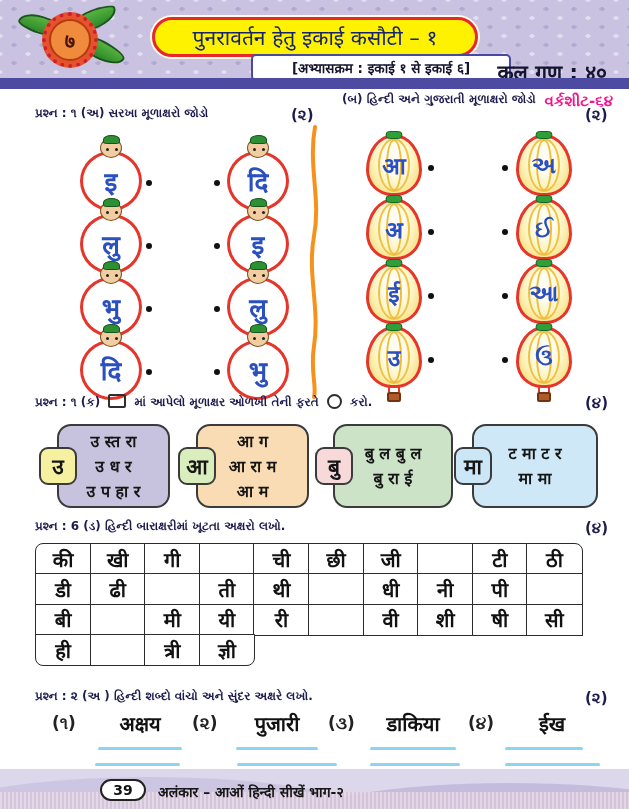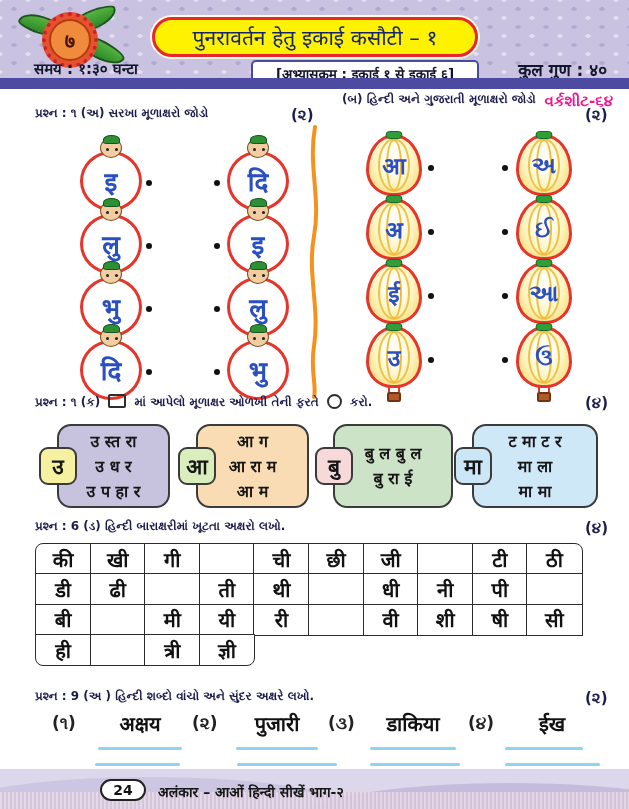--- a/index.html
+++ b/index.html
@@ -25,24 +25,24 @@
   .flower-center { width:42px; height:42px; border-radius:50%; background:#f republic08a3c; background:#f08a3c;
     border:2px solid #b23c12; display:flex; align-items:center; justify-content:center;
     font-size:20px; font-weight:bold; color:#4a1505; }
 
   .title-pill { position:absolute; left:152px; top:17px; width:326px; height:40px;
     background:#fff200; border:3px solid #e8262d; border-radius:22px; box-shadow:0 0 0 2px #fdfbe8;
     display:flex; align-items:center; justify-content:center;
     font-size:21px; font-weight:normal; color:#16246d; }
 
   .time-label  { position:absolute; left:34px;  top:58px; font-size:15px; font-weight:bold; color:#14142e; }
-  .syllabus-box { position:absolute; left:251px; top:60px; width:228px; height:27px; background:#fff;
+  .syllabus-box { position:absolute; left:251px; top:54px; width:260px; height:27px; background:#fff;
     border:2px solid #4a49a0; border-radius:5px; display:flex; align-items:center; justify-content:center;
     font-size:13.5px; font-weight:bold; color:#14142e; }
-  .total-label { position:absolute; right:22px; top:58px; font-size:17px; font-weight:bold; color:#14142e;margin-left:32px; }
+  .total-label { position:absolute; right:22px; top:58px; font-size:21px; font-weight:bold; color:#14142e;margin-left:32px; }
 
   .worksheet-label { position:absolute; right:16px; top:92px; font-size:15px; font-weight:bold; color:#f0168e; }
 
   
   .qhead { position:absolute; font-size:12px; font-weight:bold; color:#1c1c4e; white-space:nowrap; }
   .marks { position:absolute; font-size:15px; font-weight:bold; color:#1c1c4e; }
   .sq   { display:inline-block; width:18px; height:14px; border:2px solid #2e2e2e; border-radius:2px; vertical-align:-2px; margin:0 4px; }
   .circ { display:inline-block; width:15px; height:15px; border:2px solid #2e2e2e; border-radius:50%; vertical-align:-3px; margin:0 4px; }
 
   
@@ -119,21 +119,20 @@
   <div class="header">
     <div class="flower">
       <div class="leaf leaf1"></div>
       <div class="leaf leaf2"></div>
       <div class="leaf leaf3"></div>
       <div class="flower-ring">
         <div class="flower-center">७</div>
       </div>
     </div>
     <div class="title-pill">पुनरावर्तन हेतु इकाई कसौटी – १</div>
-    <div class="time-label">समय : १:३० घन्टा</div>
     <div class="syllabus-box">[अभ्यासक्रम : इकाई १ से इकाई ६]</div>
     <div class="total-label">कुल गुण : ४०</div>
   </div>
   <div class="blue-bar"></div>
   <div class="worksheet-label">વર્કશીટ-૬૪</div>
 
   <div class="qhead" style="left:35px;top:106px">પ્રશ્ન : ૧ (અ) સરખા મૂળાક્ષરો જોડો</div>
   <div class="marks" style="left:291px;top:106px">(૨)</div>
   <div class="qhead" style="left:342px;top:92px">(બ) હિન્દી અને ગુજરાતી મૂળાક્ષરો જોડો</div>
   <div class="marks" style="left:585px;top:106px">(૨)</div>
@@ -312,21 +311,20 @@
     <div class="lrow">आ म</div>
   </div>
   <div class="lbox" style="left:333px;width:120px;background:#cce3c8">
     <div class="ltab" style="background:#f7d9da">बु</div>
     <div class="lrow">बु ल बु ल</div>
     <div class="lrow">बु रा ई</div>
   </div>
   <div class="lbox" style="left:472px;width:126px;background:#cfe8f7">
     <div class="ltab" style="background:#cbe6f6">मा</div>
     <div class="lrow">ट मा ट र</div>
-    <div class="lrow">मा ला</div>
     <div class="lrow">मा मा</div>
   </div>
 
   <div class="qhead" style="left:35px;top:519px">પ્રશ્ન : 6 (ડ)  હિન્દી બારાક્ષરીમાં ખૂટતા અક્ષરો લખો.</div>
   <div class="marks" style="left:585px;top:519px">(૪)</div>
 
   <div class="btable">
     <div class="trow">
       <div class="tcell r-tl">की</div>
       <div class="tcell">खी</div>
@@ -364,21 +362,21 @@
       <div class="tcell">सी</div>
     </div>
     <div class="trow">
       <div class="tcell r-bl">ही</div>
       <div class="tcell"></div>
       <div class="tcell">त्री</div>
       <div class="tcell r-br">ज्ञी</div>
     </div>
   </div>
 
-  <div class="qhead" style="left:35px;top:689px">પ્રશ્ન : 9 (અ ) હિન્દી શબ્દો વાંચો અને સુંદર અક્ષરે લખો.</div>
+  <div class="qhead" style="left:35px;top:689px">પ્રશ્ન : ૨ (અ ) હિન્દી શબ્દો વાંચો અને સુંદર અક્ષરે લખો.</div>
   <div class="marks" style="left:585px;top:689px">(૨)</div>
 
   <div class="item-num" style="left:52px">(૧)</div>
   <div class="item-word" style="left:98px;width:84px">अक्षय</div>
   <div class="item-num" style="left:192px">(૨)</div>
   <div class="item-word" style="left:236px;width:82px">पुजारी</div>
   <div class="item-num" style="left:328px">(૩)</div>
   <div class="item-word" style="left:370px;width:86px">डाकिया</div>
   <div class="item-num" style="left:468px">(૪)</div>
   <div class="item-word" style="left:513px;width:78px">ईख</div>
@@ -390,17 +388,17 @@
 
   <div class="w-line" style="left:95px;top:763px;width:85px"></div>
   <div class="w-line" style="left:237px;top:763px;width:100px"></div>
   <div class="w-line" style="left:370px;top:763px;width:90px"></div>
   <div class="w-line" style="left:505px;top:763px;width:95px"></div>
 
   <div class="footer">
     <div class="wave1"></div>
     <div class="wave2"></div>
     <div class="stripes"></div>
-    <div class="page-badge">24</div>
+    <div class="page-badge">39</div>
     <div class="book-title">अलंकार – आओं हिन्दी सीखें भाग-२</div>
   </div>
 
 </div>
 
 </body></html>

